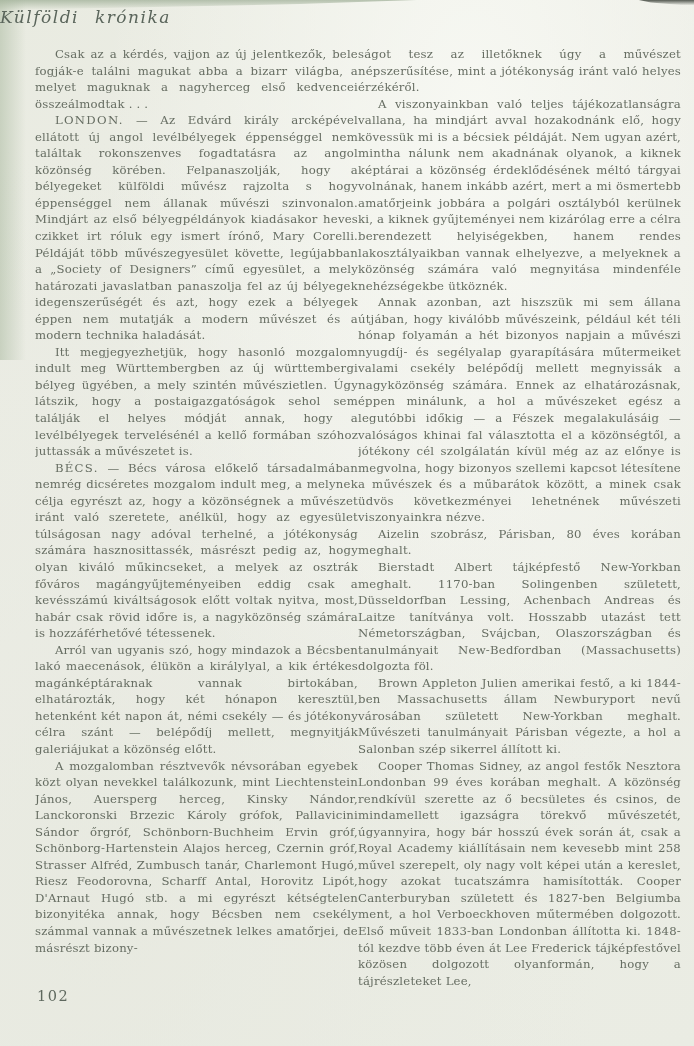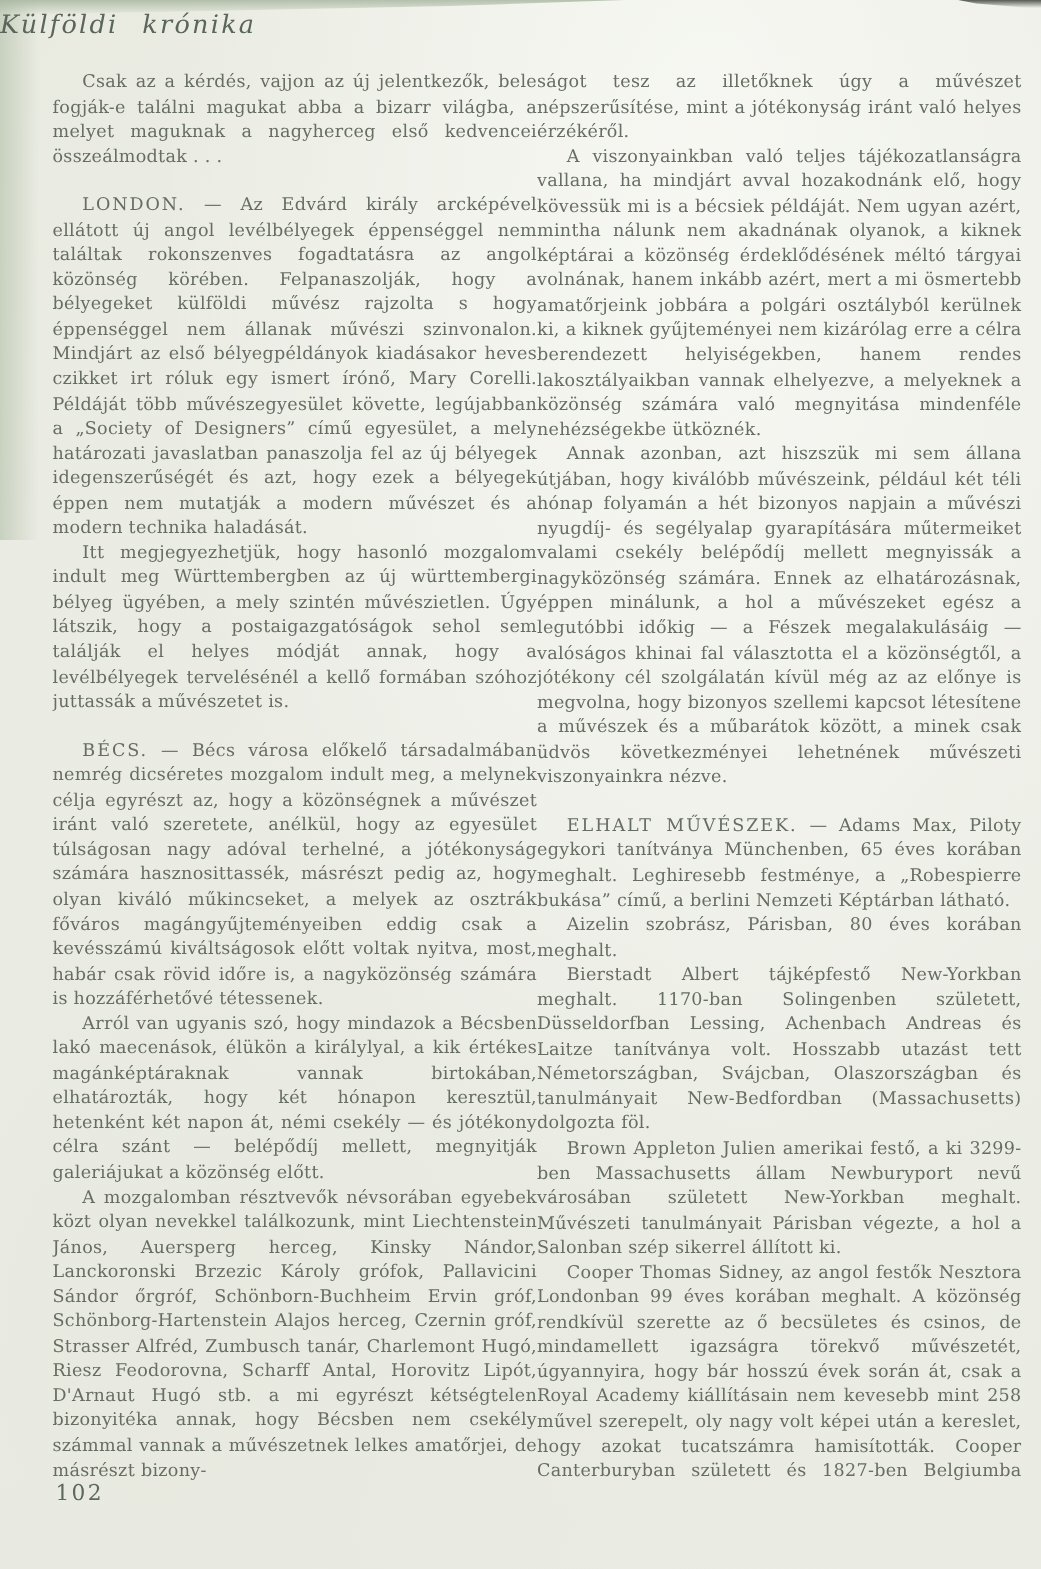--- a/index.html
+++ b/index.html
@@ -52,21 +52,21 @@
     text-align: justify;
     font-size: 11.7px;
     line-height: 16.55px;
     letter-spacing: 0.2px;
     hyphens: auto;
     -webkit-hyphens: auto;
   }
   .col { flex: 1 1 0; overflow: hidden; }
   .para { margin: 0; }
   .para.indent { text-indent: 1.7em; }
-  .para.gap { margin-top: 16px; }
+  .para.gap { margin-top: 0; }
   .lead { letter-spacing: 1.3px; }
   .page-number {
     position: absolute;
     left: 37px; bottom: 42px;
     font-size: 14.5px;
     letter-spacing: 1.5px;
     color: #5e685e;
   }
 </style>
 </head>
@@ -85,22 +85,21 @@
         <p class="para indent gap"><span class="lead">LONDON.</span> — Az Edvárd király arcképével ellátott új angol levélbélyegek éppenséggel nem találtak rokonszenves fogadtatásra az angol közönség körében. Felpanaszolják, hogy a bélyegeket külföldi művész rajzolta s hogy éppenséggel nem állanak művészi szinvonalon. Mindjárt az első bélyegpéldányok kiadásakor heves czikket irt róluk egy ismert írónő, Mary Corelli. Példáját több művészegyesület követte, legújabban a „Society of Designers” című egyesület, a mely határozati javaslatban panaszolja fel az új bélyegek idegenszerűségét és azt, hogy ezek a bélyegek éppen nem mutatják a modern művészet és a modern technika haladását.</p>
         <p class="para indent">Itt megjegyezhetjük, hogy hasonló mozgalom indult meg Württembergben az új württembergi bélyeg ügyében, a mely szintén művészietlen. Úgy látszik, hogy a postaigazgatóságok sehol sem találják el helyes módját annak, hogy a levélbélyegek tervelésénél a kellő formában szóhoz juttassák a művészetet is.</p>
         <p class="para indent gap"><span class="lead">BÉCS.</span> — Bécs városa előkelő társadalmában nemrég dicséretes mozgalom indult meg, a melynek célja egyrészt az, hogy a közönségnek a művészet iránt való szeretete, anélkül, hogy az egyesület túlságosan nagy adóval terhelné, a jótékonyság számára hasznosittassék, másrészt pedig az, hogy olyan kiváló műkincseket, a melyek az osztrák főváros magángyűjteményeiben eddig csak a kevésszámú kiváltságosok előtt voltak nyitva, most, habár csak rövid időre is, a nagyközönség számára is hozzáférhetővé tétessenek.</p>
         <p class="para indent">Arról van ugyanis szó, hogy mindazok a Bécsben lakó maecenások, élükön a királylyal, a kik értékes magánképtáraknak vannak birtokában, elhatározták, hogy két hónapon keresztül, hetenként két napon át, némi csekély — és jótékony célra szánt — belépődíj mellett, megnyitják galeriájukat a közönség előtt.</p>
         <p class="para indent">A mozgalomban résztvevők névsorában egyebek közt olyan nevekkel találkozunk, mint Liechtenstein János, Auersperg herceg, Kinsky Nándor, Lanckoronski Brzezic Károly grófok, Pallavicini Sándor őrgróf, Schönborn-Buchheim Ervin gróf, Schönborg-Hartenstein Alajos herceg, Czernin gróf, Strasser Alfréd, Zumbusch tanár, Charlemont Hugó, Riesz Feodorovna, Scharff Antal, Horovitz Lipót, D'Arnaut Hugó stb. a mi egyrészt kétségtelen bizonyitéka annak, hogy Bécsben nem csekély számmal vannak a művészetnek lelkes amatőrjei, de másrészt bizony-</p>
       </div>
     <div class="col">
         <p class="para">ságot tesz az illetőknek úgy a művészet népszerűsítése, mint a jótékonyság iránt való helyes érzékéről.</p>
         <p class="para indent">A viszonyainkban való teljes tájékozatlanságra vallana, ha mindjárt avval hozakodnánk elő, hogy kövessük mi is a bécsiek példáját. Nem ugyan azért, mintha nálunk nem akadnának olyanok, a kiknek képtárai a közönség érdeklődésének méltó tárgyai volnának, hanem inkább azért, mert a mi ösmertebb amatőrjeink jobbára a polgári osztályból kerülnek ki, a kiknek gyűjteményei nem kizárólag erre a célra berendezett helyiségekben, hanem rendes lakosztályaikban vannak elhelyezve, a melyeknek a közönség számára való megnyitása mindenféle nehézségekbe ütköznék.</p>
         <p class="para indent">Annak azonban, azt hiszszük mi sem állana útjában, hogy kiválóbb művészeink, például két téli hónap folyamán a hét bizonyos napjain a művészi nyugdíj- és segélyalap gyarapítására műtermeiket valami csekély belépődíj mellett megnyissák a nagyközönség számára. Ennek az elhatározásnak, éppen minálunk, a hol a művészeket egész a legutóbbi időkig — a Fészek megalakulásáig — valóságos khinai fal választotta el a közönségtől, a jótékony cél szolgálatán kívül még az az előnye is megvolna, hogy bizonyos szellemi kapcsot létesítene a művészek és a műbarátok között, a minek csak üdvös következményei lehetnének művészeti viszonyainkra nézve.</p>
-        <p class="para indent gap"><span class="lead">ELHALT MŰVÉSZEK.</span> — Adams Max, Piloty egykori tanítványa Münchenben, 65 éves korában meghalt. Leghiresebb festménye, a „Robespierre bukása” című, a berlini Nemzeti Képtárban látható.</p>
         <p class="para indent">Aizelin szobrász, Párisban, 80 éves korában meghalt.</p>
         <p class="para indent">Bierstadt Albert tájképfestő New-Yorkban meghalt. 1170-ban Solingenben született, Düsseldorfban Lessing, Achenbach Andreas és Laitze tanítványa volt. Hosszabb utazást tett Németországban, Svájcban, Olaszországban és tanulmányait New-Bedfordban (Massachusetts) dolgozta föl.</p>
-        <p class="para indent">Brown Appleton Julien amerikai festő, a ki 3299-ben Massachusetts állam Newburyport nevű városában született New-Yorkban meghalt. Művészeti tanulmányait Párisban végezte, a hol a Salonban szép sikerrel állított ki.</p>
+        <p class="para indent">Brown Appleton Julien amerikai festő, a ki 1844-ben Massachusetts állam Newburyport nevű városában született New-Yorkban meghalt. Művészeti tanulmányait Párisban végezte, a hol a Salonban szép sikerrel állított ki.</p>
         <p class="para indent">Cooper Thomas Sidney, az angol festők Nesztora Londonban 99 éves korában meghalt. A közönség rendkívül szerette az ő becsületes és csinos, de mindamellett igazságra törekvő művészetét, úgyannyira, hogy bár hosszú évek során át, csak a Royal Academy kiállításain nem kevesebb mint 258 művel szerepelt, oly nagy volt képei után a kereslet, hogy azokat tucatszámra hamisították. Cooper Canterburyban született és 1827-ben Belgiumba ment, a hol Verboeckhoven műtermében dolgozott. Első műveit 1833-ban Londonban állította ki. 1848-tól kezdve több éven át Lee Frederick tájképfestővel közösen dolgozott olyanformán, hogy a tájrészleteket Lee,</p>
       </div>
   </div>
 
   <div class="page-number">102</div>
 </div>
 
 </body></html>

